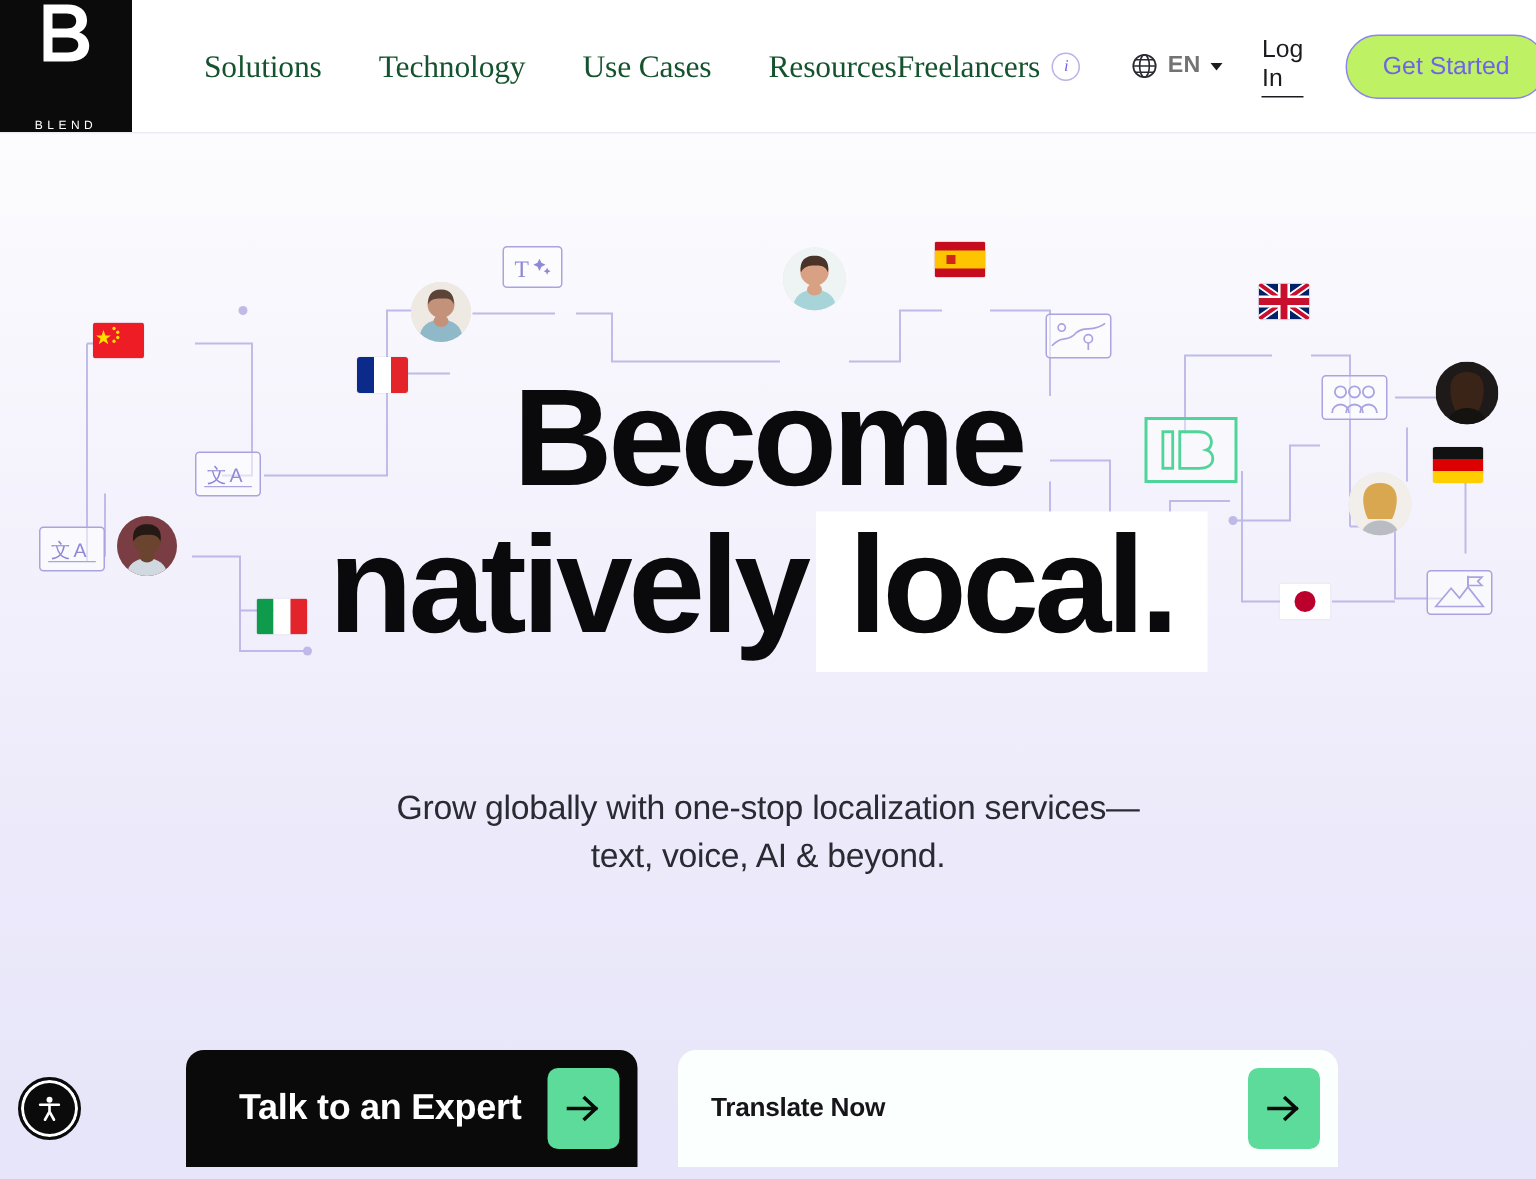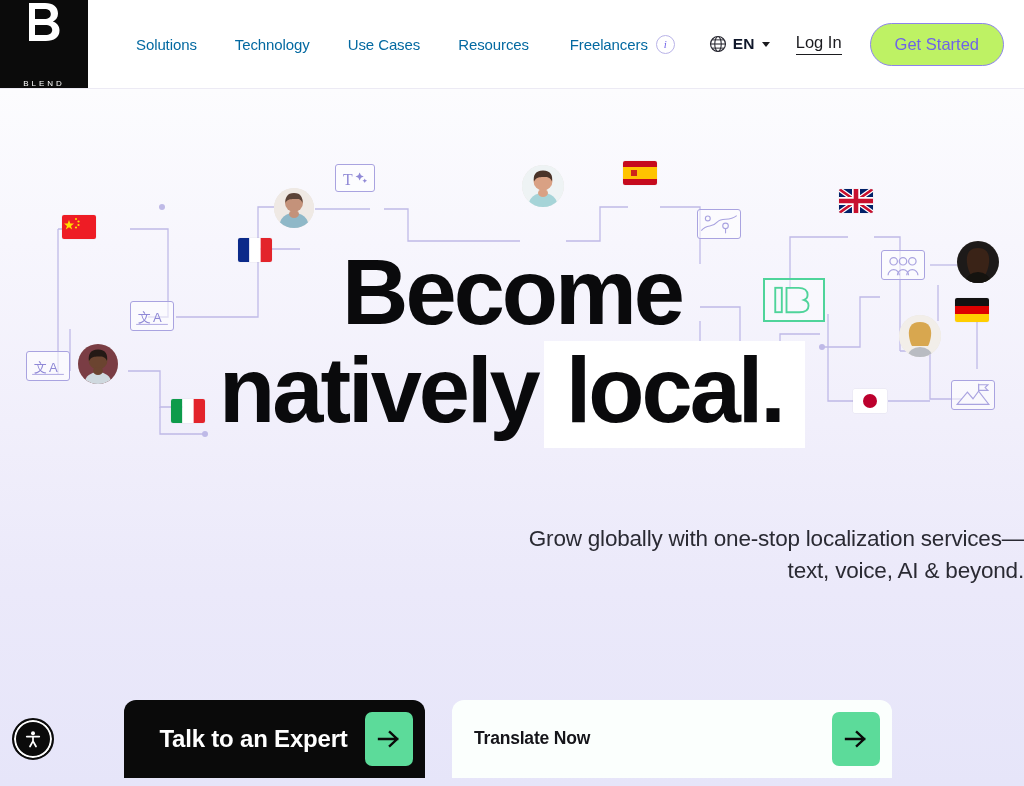--- a/index.html
+++ b/index.html
@@ -64,25 +64,26 @@
     padding-right: 20px;
     height: 88px;
   }
 
   .nav-main {
     display: flex;
     align-items: center;
     gap: 38px;
   }
   .nav-link {
-    font-size: 15px;
-    color: #0369a1;
+    font-size: 21px;
+    color: #14532d;
     letter-spacing: -0.1px;
     cursor: pointer;
     white-space: nowrap;
+    font-family: Liberation Serif, serif;
   }
 
   .nav-right {
     margin-left: auto;
     display: flex;
     align-items: center;
     gap: 0;
   }
 
   .freelancers-group {
@@ -110,21 +111,21 @@
     display: flex;
     align-items: center;
     gap: 6px;
     margin-right: 26px;
     cursor: pointer;
   }
   .globe-icon { width: 18px; height: 18px; display:block; }
   .lang-label {
     font-size: 15.5px;
     font-weight: 700;
-    color: #0f172a;
+    color: #737373;
     letter-spacing: 0.2px;
   }
   .caret {
     width: 0; height: 0;
     border-left: 4.5px solid transparent;
     border-right: 4.5px solid transparent;
     border-top: 5.5px solid #1b1b1f;
     margin-left: 1px;
   }
 
@@ -247,21 +248,21 @@
     display: inline-block;
     line-height: 0.86;
     margin-left: 6px;
   }
 
   .subhead {
     position: absolute;
     top: 434px;
     left: 0;
     width: 1024px;
-    text-align: right;
+    text-align: center;
     font-size: 22.5px;
     line-height: 1.42;
     color: #2a2a33;
     z-index: 10;
     letter-spacing: -0.2px;
   }
 
   
   .cta-row {
     position: absolute;

